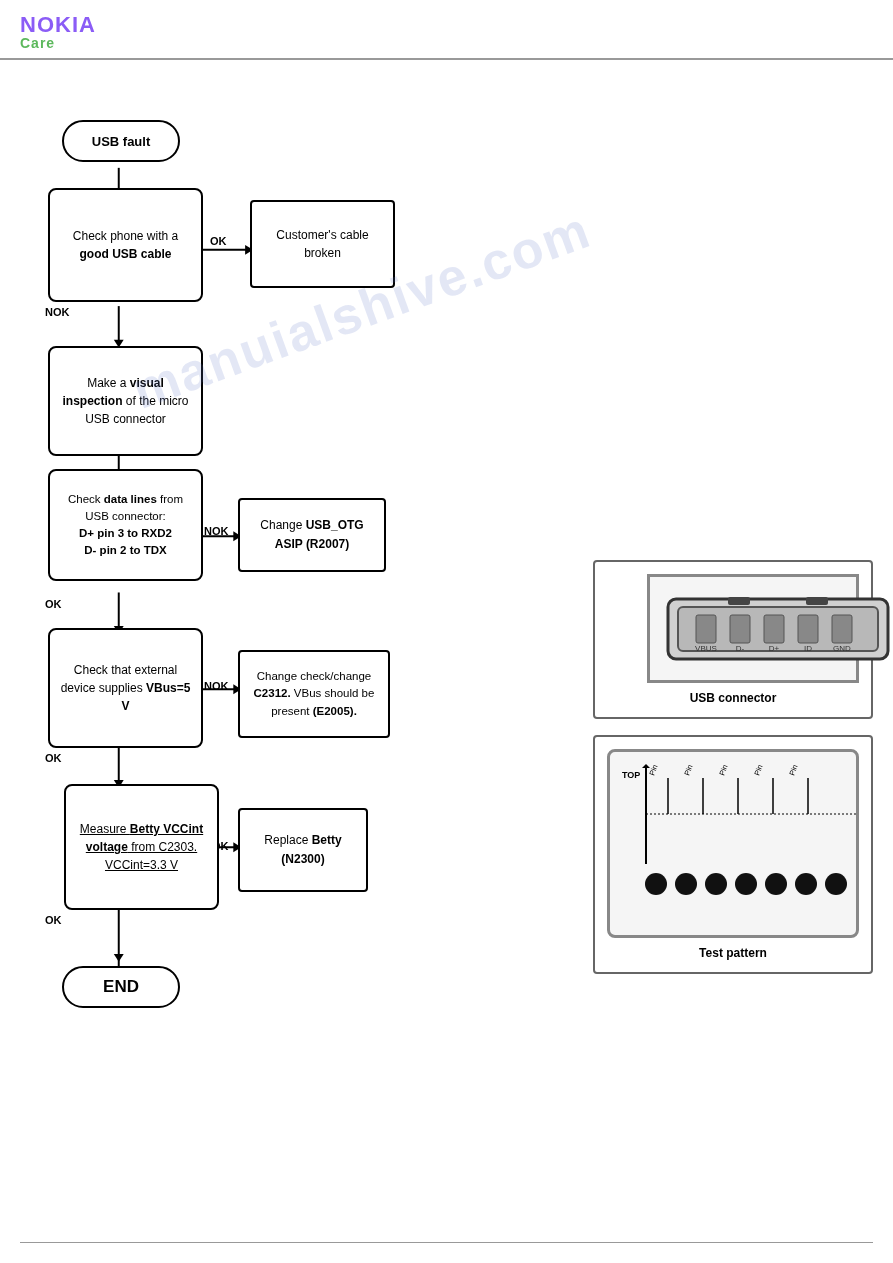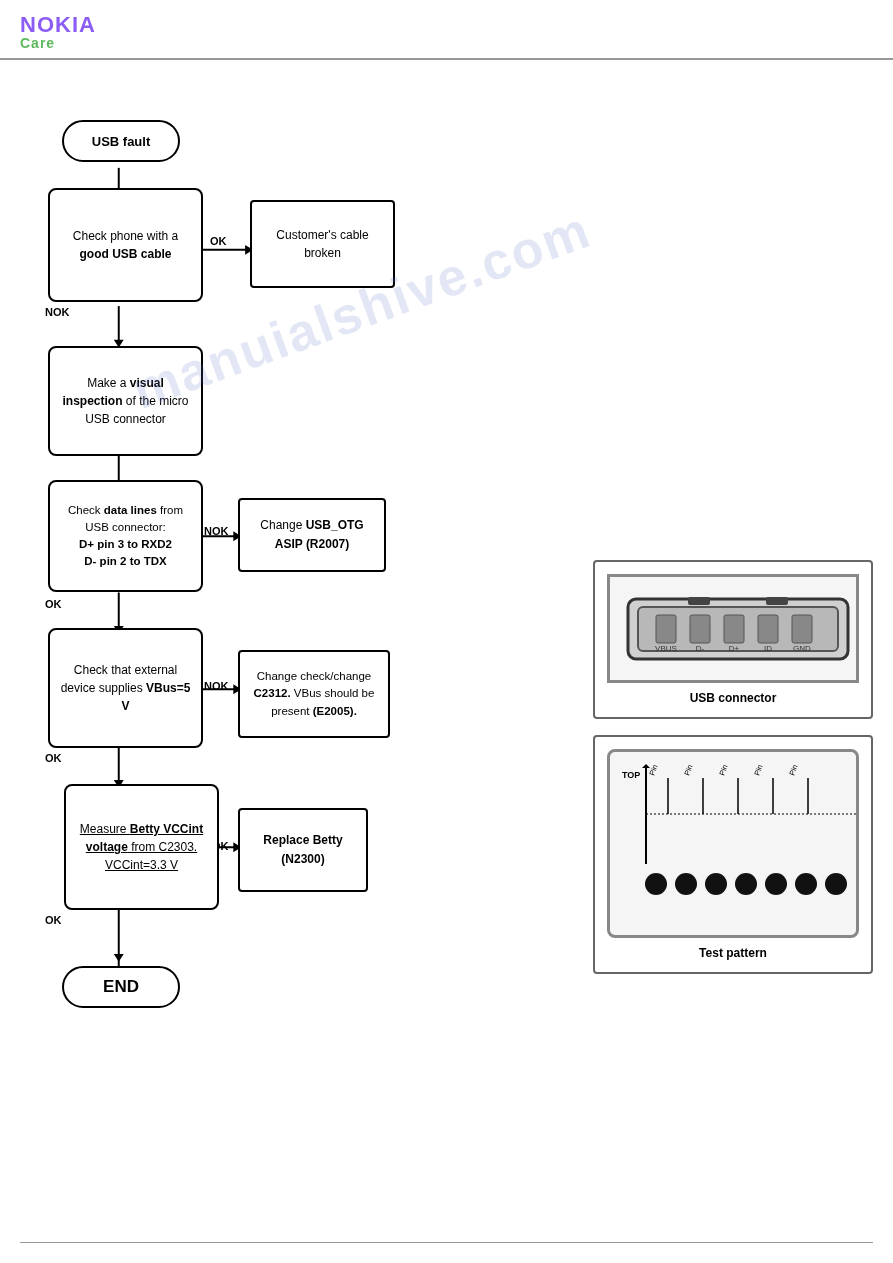--- a/index.html
+++ b/index.html
@@ -122,20 +122,21 @@
     }
 
     
     .usb-connector-diagram {
       border: 3px solid #888;
       border-radius: 0;
       padding: 12px 8px 8px 8px;
       background: #f5f5f5;
       position: relative;
       margin-bottom: 4px;
+      margin-left: 40px;
     }
 
     
     .test-pattern-diagram {
       border: 3px solid #888;
       border-radius: 8px;
       padding: 12px 8px 8px 8px;
       background: #f5f5f5;
     }
 
@@ -236,21 +237,21 @@
       <div class="node node-rect" style="left:28px; top:258px; width:155px; height:110px; padding:8px 10px; flex-direction:column;margin-top:8px;">
         <div style="font-size:12px; text-align:center; line-height:1.5;">
           Make a <strong>visual inspection</strong> of the micro USB connector
         </div>
       </div>
 
       <div class="arrow-label" style="left:25px; top:518px;">OK</div>
 
       <div class="arrow-label" style="left:184px; top:445px;">NOK</div>
 
-      <div class="node node-rect" style="left:28px; top:400px; width:155px; height:112px; padding:8px 10px; flex-direction:column;">
+      <div class="node node-rect" style="left:28px; top:389px; width:155px; height:112px; padding:8px 10px; flex-direction:column;">
         <div style="font-size:11.5px; text-align:center; line-height:1.5;">
           Check <strong>data lines</strong> from USB connector:<br><strong>D+ pin 3  to RXD2<br>D- pin 2 to TDX</strong>
         </div>
       </div>
 
       <div class="node node-rect-sharp" style="left:218px; top:418px; width:148px; height:74px; border-radius:4px; padding:6px; flex-direction:column;">
         <div style="font-size:12px; text-align:center; line-height:1.6;">
           Change <strong>USB_OTG ASIP (R2007)</strong>
         </div>
       </div>
@@ -275,21 +276,21 @@
         <div style="font-size:12px; text-align:center; line-height:1.5;">
           Measure <strong>Betty VCCint voltage</strong> from C2303. VCCint=3.3 V
         </div>
       </div>
 
       <div class="arrow-label" style="left:184px; top:760px;">NOK</div>
 
       <div class="arrow-label" style="left:25px; top:834px;">OK</div>
 
       <div class="node node-rect-sharp" style="left:218px; top:728px; width:130px; height:84px; border-radius:4px; padding:6px; flex-direction:column;">
-        <div style="font-size:12px; text-align:center; line-height:1.6;font-weight:bold;">
+        <div style="font-size:12px; text-align:center; line-height:1.6;">
           Replace <strong>Betty (N2300)</strong>
         </div>
       </div>
 
       <div class="node node-oval" style="left:42px; top:886px; width:118px; height:42px;">
         <span style="font-weight:700; font-size:17px;">END</span>
       </div>
 
     </div>
 

